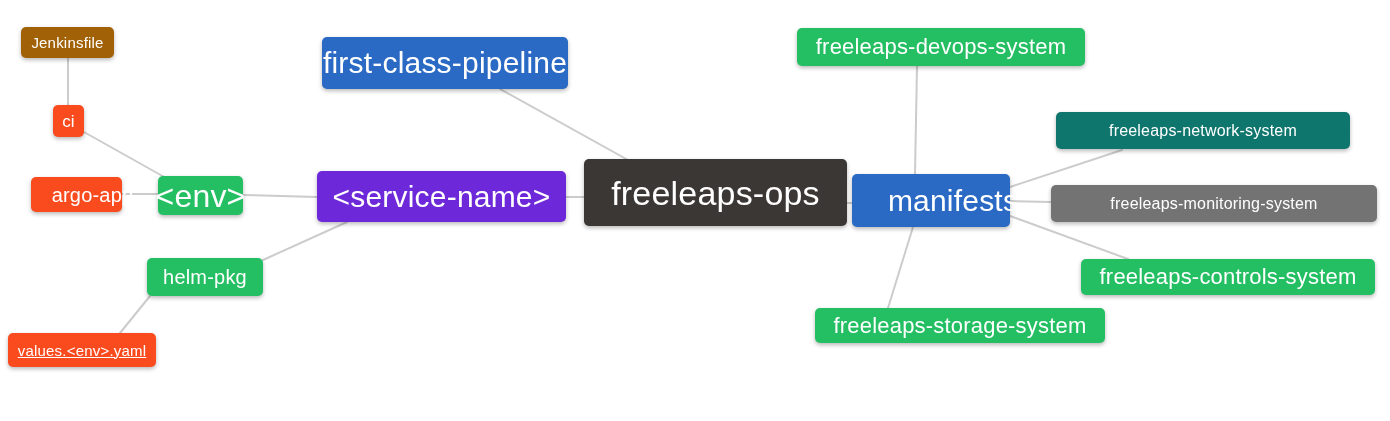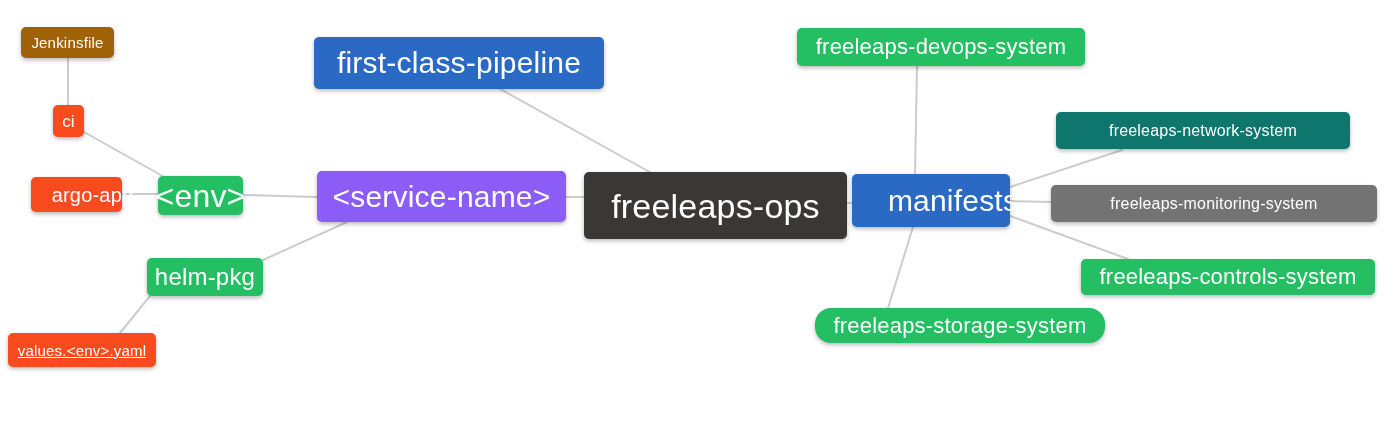--- a/index.html
+++ b/index.html
@@ -60,25 +60,25 @@
       <line x1="1010" y1="187" x2="1122" y2="150" stroke="#cccccc" stroke-width="2"></line>
       <line x1="1010" y1="201" x2="1051" y2="202" stroke="#cccccc" stroke-width="2"></line>
       <line x1="1010" y1="216" x2="1128" y2="259" stroke="#cccccc" stroke-width="2"></line>
       <line x1="913" y1="227" x2="888" y2="308" stroke="#cccccc" stroke-width="2"></line>
     </svg>
   <div>
       <div class="node" style="left: 21px; top: 27px; width: 93px; height: 31px; font-size: 15px; background: #a16207;">Jenkinsfile</div>
       <div class="node" style="left: 53px; top: 105px; width: 31px; height: 32px; font-size: 17px; background: rgb(250, 75, 30);">ci</div>
       <div class="node" style="left: 31px; top: 177px; width: 91px; height: 35px; font-size: 20px; background: rgb(250, 75, 30); padding-left: 32px;">argo-app</div>
       <div class="node" style="left: 158px; top: 176px; width: 85px; height: 39px; font-size: 32px; background: rgb(35, 191, 98);">&lt;env&gt;</div>
-      <div class="node" style="left: 147px; top: 258px; width: 116px; height: 38px; font-size: 24px; background: rgb(35, 191, 98);">helm-pkg</div>
+      <div class="node" style="left: 147px; top: 258px; width: 116px; height: 38px; font-size: 20px; background: rgb(35, 191, 98);">helm-pkg</div>
       <div class="node" style="left: 8px; top: 333px; width: 148px; height: 34px; font-size: 15px; background: rgb(250, 75, 30); text-decoration: underline;">values.&lt;env&gt;.yaml</div>
-      <div class="node" style="left: 314px; top: 37px; width: 290px; height: 52px; font-size: 30px; background: rgb(42, 105, 196);">first-class-pipeline</div>
-      <div class="node" style="left: 317px; top: 171px; width: 249px; height: 51px; font-size: 30px; background: #8b5cf6;">&lt;service-name&gt;</div>
-      <div class="node" style="left: 584px; top: 172px; width: 263px; height: 67px; font-size: 34px; background: rgb(59, 55, 53);">freeleaps-ops</div>
+      <div class="node" style="left: 322px; top: 37px; width: 246px; height: 52px; font-size: 30px; background: rgb(42, 105, 196);">first-class-pipeline</div>
+      <div class="node" style="left: 317px; top: 171px; width: 249px; height: 51px; font-size: 30px; background: #6d28d9;">&lt;service-name&gt;</div>
+      <div class="node" style="left: 584px; top: 159px; width: 263px; height: 67px; font-size: 34px; background: rgb(59, 55, 53);">freeleaps-ops</div>
       <div class="node" style="left: 852px; top: 174px; width: 158px; height: 53px; font-size: 30px; background: rgb(42, 105, 196); padding-left: 44px;">manifests</div>
       <div class="node" style="left: 797px; top: 28px; width: 288px; height: 38px; font-size: 22px; background: rgb(35, 191, 98);">freeleaps-devops-system</div>
       <div class="node" style="left: 1056px; top: 112px; width: 294px; height: 37px; font-size: 16px; background: #0f766e;">freeleaps-network-system</div>
       <div class="node" style="left: 1051px; top: 185px; width: 326px; height: 37px; font-size: 16px; background: #737373;">freeleaps-monitoring-system</div>
       <div class="node" style="left: 1061px; top: 259px; width: 294px; height: 36px; font-size: 22px; background: rgb(35, 191, 98); margin-left: 20px;">freeleaps-controls-system</div>
-      <div class="node" style="left: 815px; top: 308px; width: 290px; height: 35px; font-size: 22px; background: rgb(35, 191, 98); border-radius: 16px;">freeleaps-storage-system</div>
+      <div class="node" style="left: 815px; top: 308px; width: 290px; height: 35px; font-size: 22px; background: rgb(35, 191, 98);">freeleaps-storage-system</div>
     </div>
 </div>
 
 </body></html>

